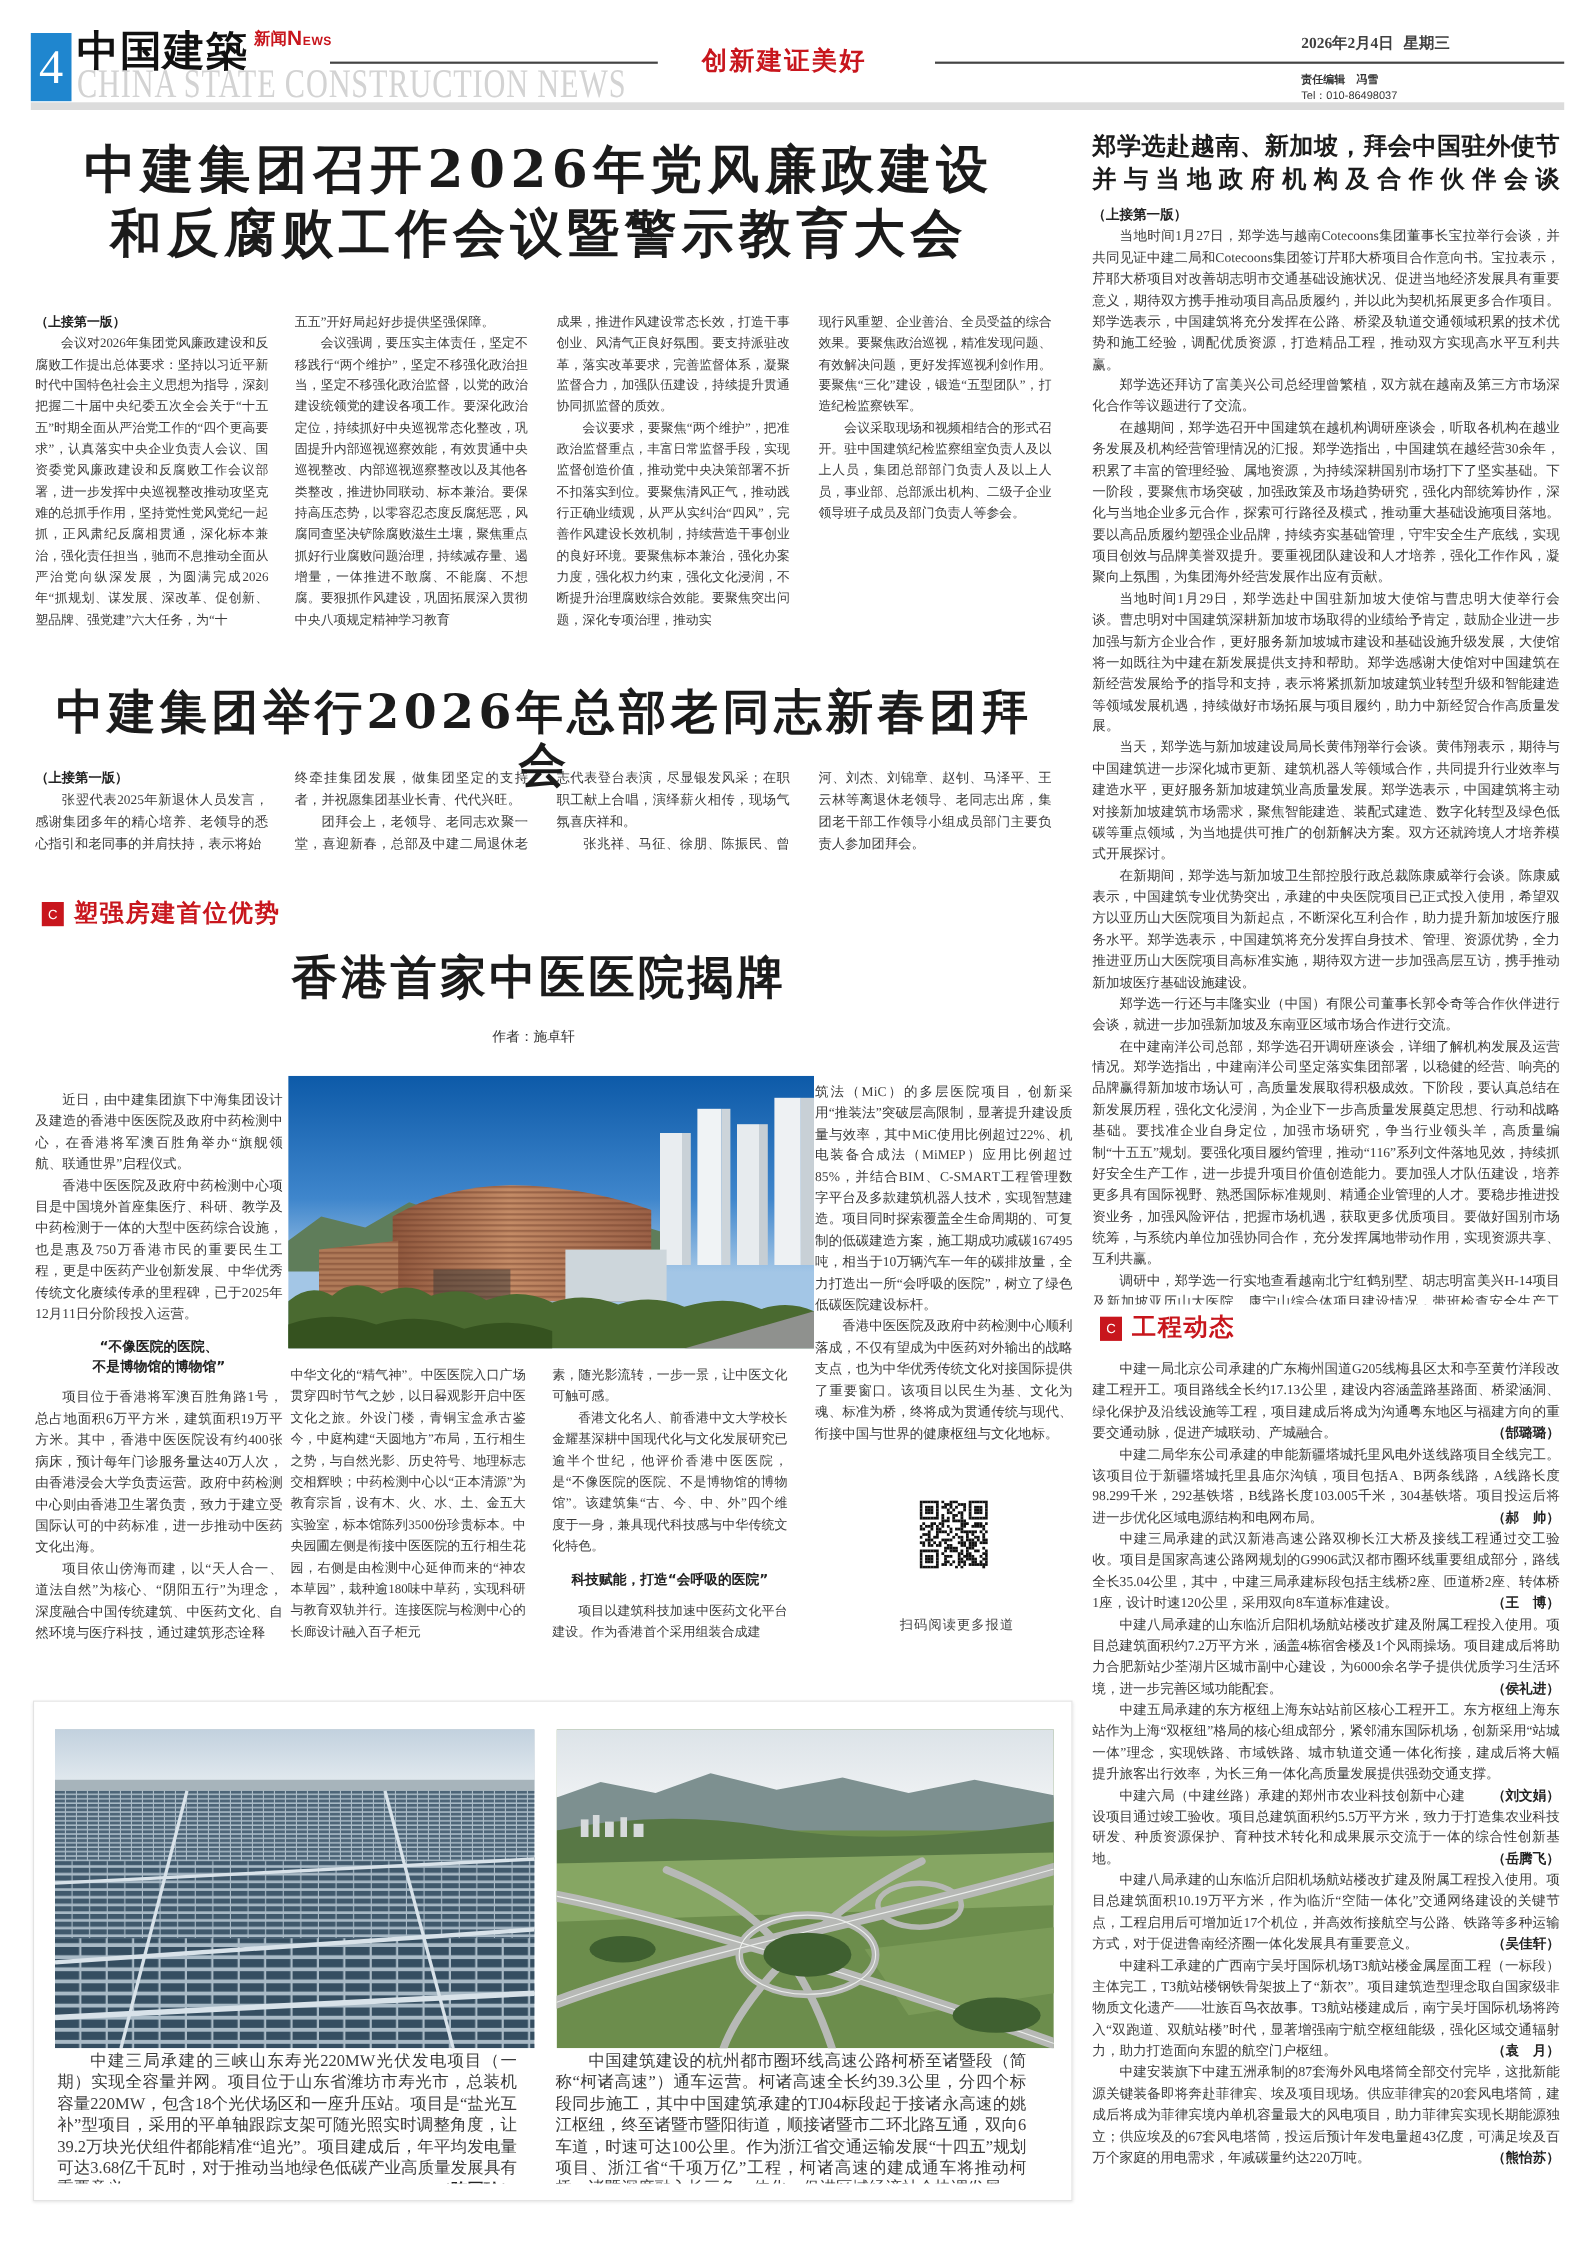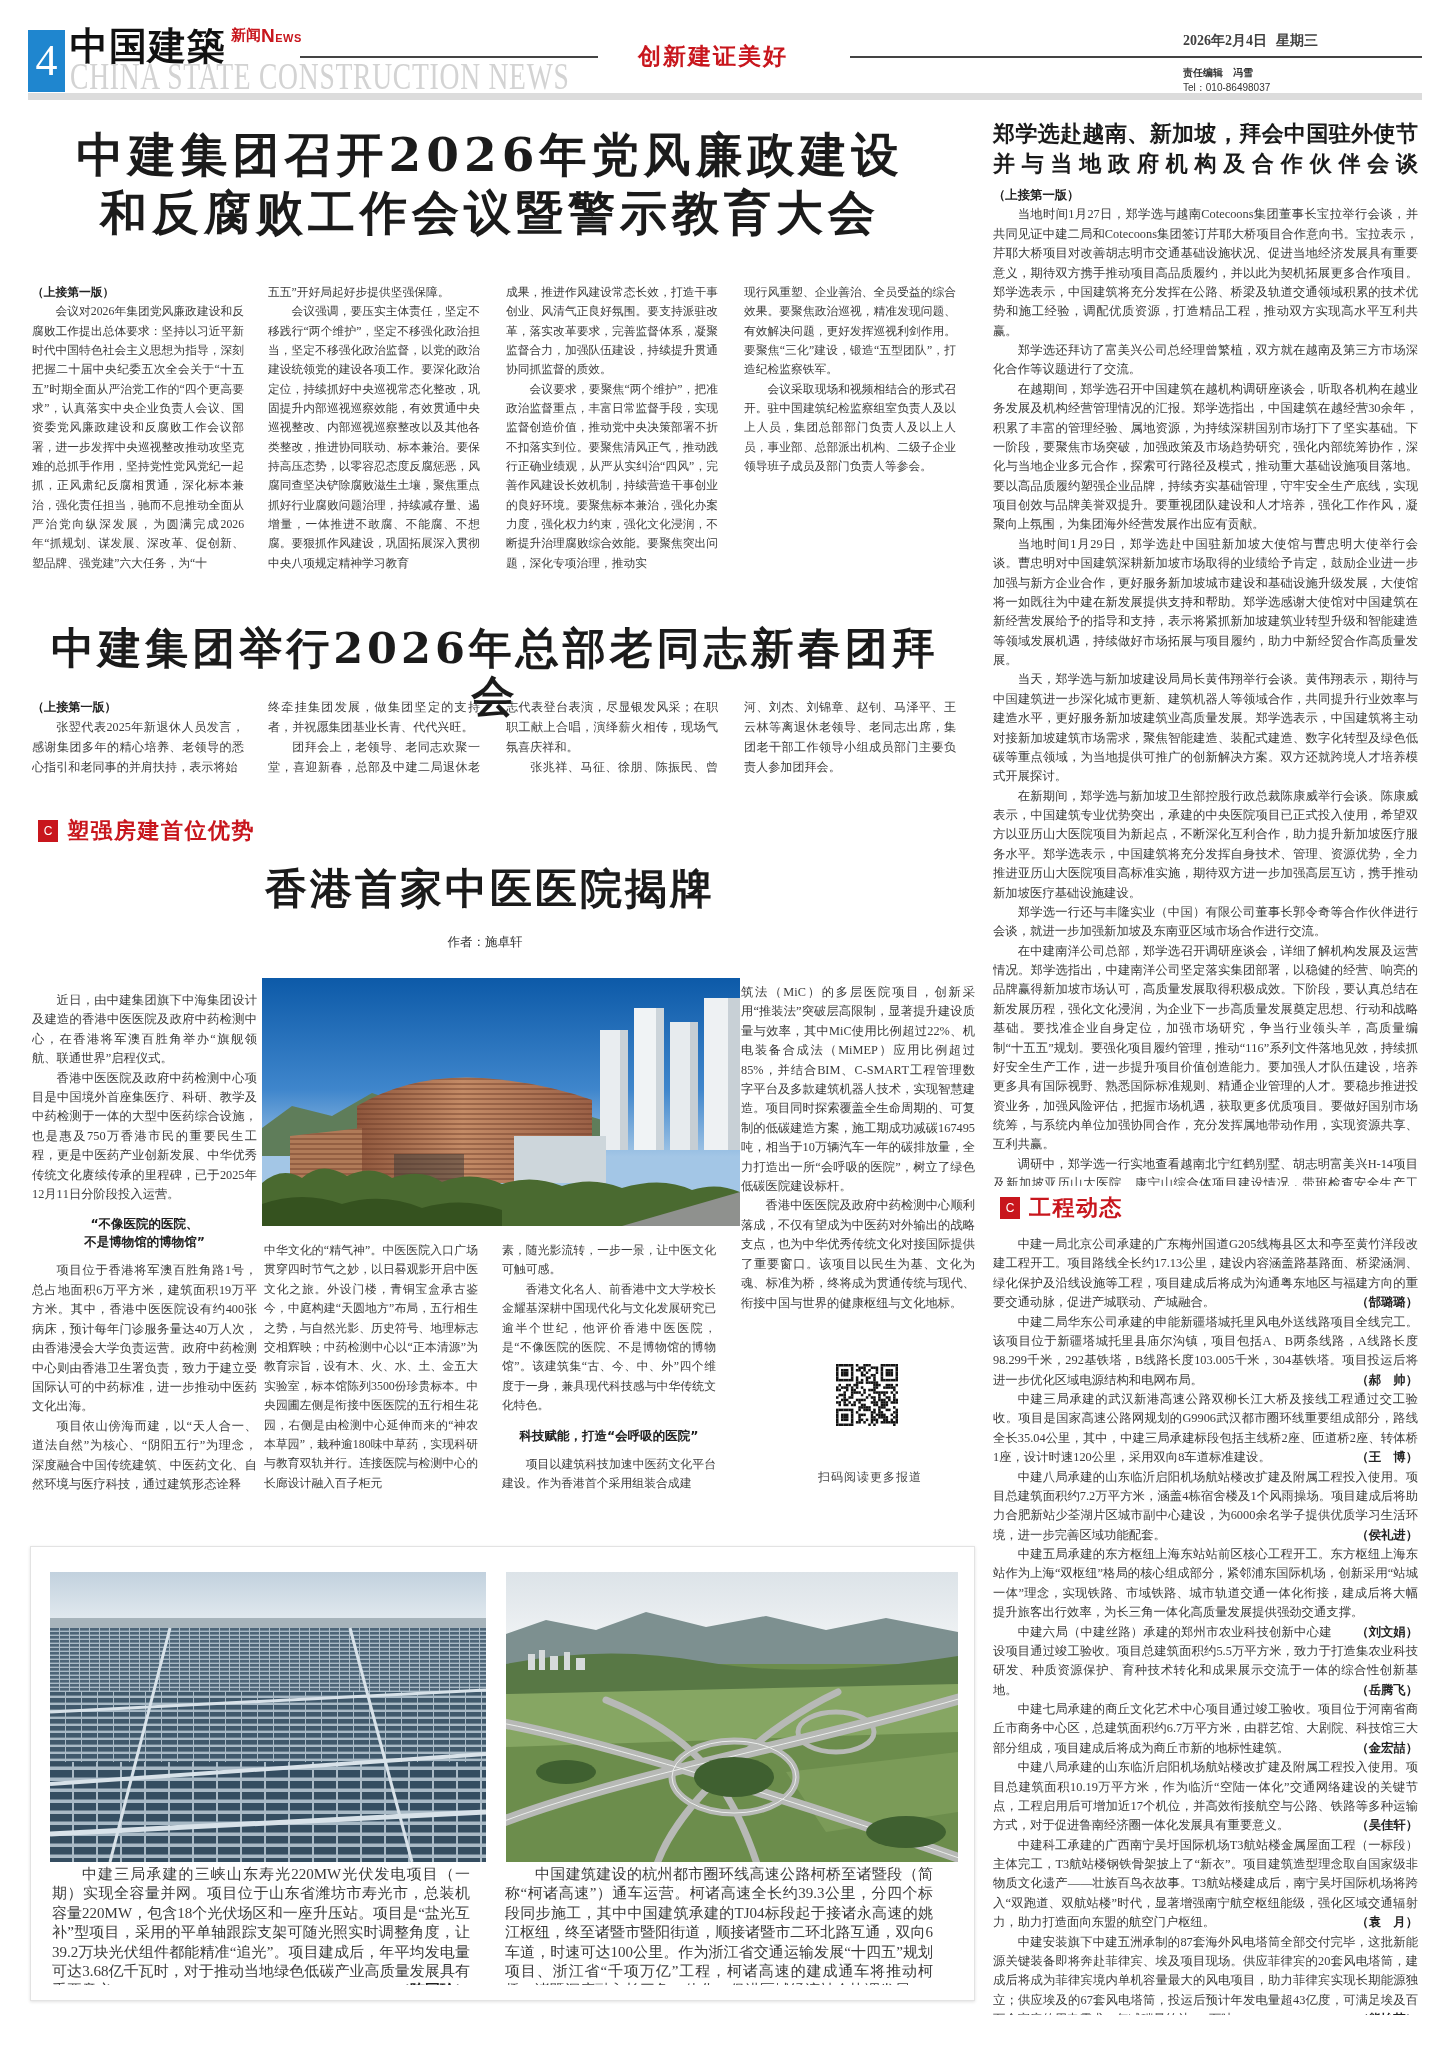--- a/index.html
+++ b/index.html
@@ -569,21 +569,20 @@
     <span class="badge">C</span>
     <span class="stitle">工程动态</span>
   </div>
   <div class="a col t4 engbody">
       <p class="p"><span>中建一局北京公司承建的广东梅州国道G205线梅县区太和亭至黄竹洋段改建工程开工。项目路线全长约17.13公里，建设内容涵盖路基路面、桥梁涵洞、绿化保护及沿线设施等工程，项目建成后将成为沟通粤东地区与福建方向的重要交通动脉，促进产城联动、产城融合。</span><span class="author">（郜璐璐）</span></p>
       <p class="p"><span>中建二局华东公司承建的申能新疆塔城托里风电外送线路项目全线完工。该项目位于新疆塔城托里县庙尔沟镇，项目包括A、B两条线路，A线路长度98.299千米，292基铁塔，B线路长度103.005千米，304基铁塔。项目投运后将进一步优化区域电源结构和电网布局。</span><span class="author">（郝　帅）</span></p>
       <p class="p"><span>中建三局承建的武汉新港高速公路双柳长江大桥及接线工程通过交工验收。项目是国家高速公路网规划的G9906武汉都市圈环线重要组成部分，路线全长35.04公里，其中，中建三局承建标段包括主线桥2座、匝道桥2座、转体桥1座，设计时速120公里，采用双向8车道标准建设。</span><span class="author">（王　博）</span></p>
       <p class="p"><span>中建八局承建的山东临沂启阳机场航站楼改扩建及附属工程投入使用。项目总建筑面积约7.2万平方米，涵盖4栋宿舍楼及1个风雨操场。项目建成后将助力合肥新站少荃湖片区城市副中心建设，为6000余名学子提供优质学习生活环境，进一步完善区域功能配套。</span><span class="author">（侯礼进）</span></p>
       <p class="p"><span>中建五局承建的东方枢纽上海东站站前区核心工程开工。东方枢纽上海东站作为上海“双枢纽”格局的核心组成部分，紧邻浦东国际机场，创新采用“站城一体”理念，实现铁路、市域铁路、城市轨道交通一体化衔接，建成后将大幅提升旅客出行效率，为长三角一体化高质量发展提供强劲交通支撑。</span><span class="author">（刘文娟）</span></p>
       <p class="p"><span>中建六局（中建丝路）承建的郑州市农业科技创新中心建设项目通过竣工验收。项目总建筑面积约5.5万平方米，致力于打造集农业科技研发、种质资源保护、育种技术转化和成果展示交流于一体的综合性创新基地。</span><span class="author">（岳腾飞）</span></p>
-      <p class="p"><span>中建七局承建的商丘文化艺术中心项目通过竣工验收。项目位于河南省商丘市商务中心区，总建筑面积约6.7万平方米，由群艺馆、大剧院、科技馆三大部分组成，项目建成后将成为商丘市新的地标性建筑。</span><span class="author">（金宏喆）</span></p>
       <p class="p"><span>中建八局承建的山东临沂启阳机场航站楼改扩建及附属工程投入使用。项目总建筑面积10.19万平方米，作为临沂“空陆一体化”交通网络建设的关键节点，工程启用后可增加近17个机位，并高效衔接航空与公路、铁路等多种运输方式，对于促进鲁南经济圈一体化发展具有重要意义。</span><span class="author">（吴佳轩）</span></p>
       <p class="p"><span>中建科工承建的广西南宁吴圩国际机场T3航站楼金属屋面工程（一标段）主体完工，T3航站楼钢铁骨架披上了“新衣”。项目建筑造型理念取自国家级非物质文化遗产——壮族百鸟衣故事。T3航站楼建成后，南宁吴圩国际机场将跨入“双跑道、双航站楼”时代，显著增强南宁航空枢纽能级，强化区域交通辐射力，助力打造面向东盟的航空门户枢纽。</span><span class="author">（袁　月）</span></p>
       <p class="p"><span>中建安装旗下中建五洲承制的87套海外风电塔筒全部交付完毕，这批新能源关键装备即将奔赴菲律宾、埃及项目现场。供应菲律宾的20套风电塔筒，建成后将成为菲律宾境内单机容量最大的风电项目，助力菲律宾实现长期能源独立；供应埃及的67套风电塔筒，投运后预计年发电量超43亿度，可满足埃及百万个家庭的用电需求，年减碳量约达220万吨。</span><span class="author">（熊怡苏）</span></p>
     </div>
 </section>
 
 <section>
   <div class="a photobox"></div>
 
   <svg class="a ph1" width="436" height="290" viewBox="0 0 436 290">

